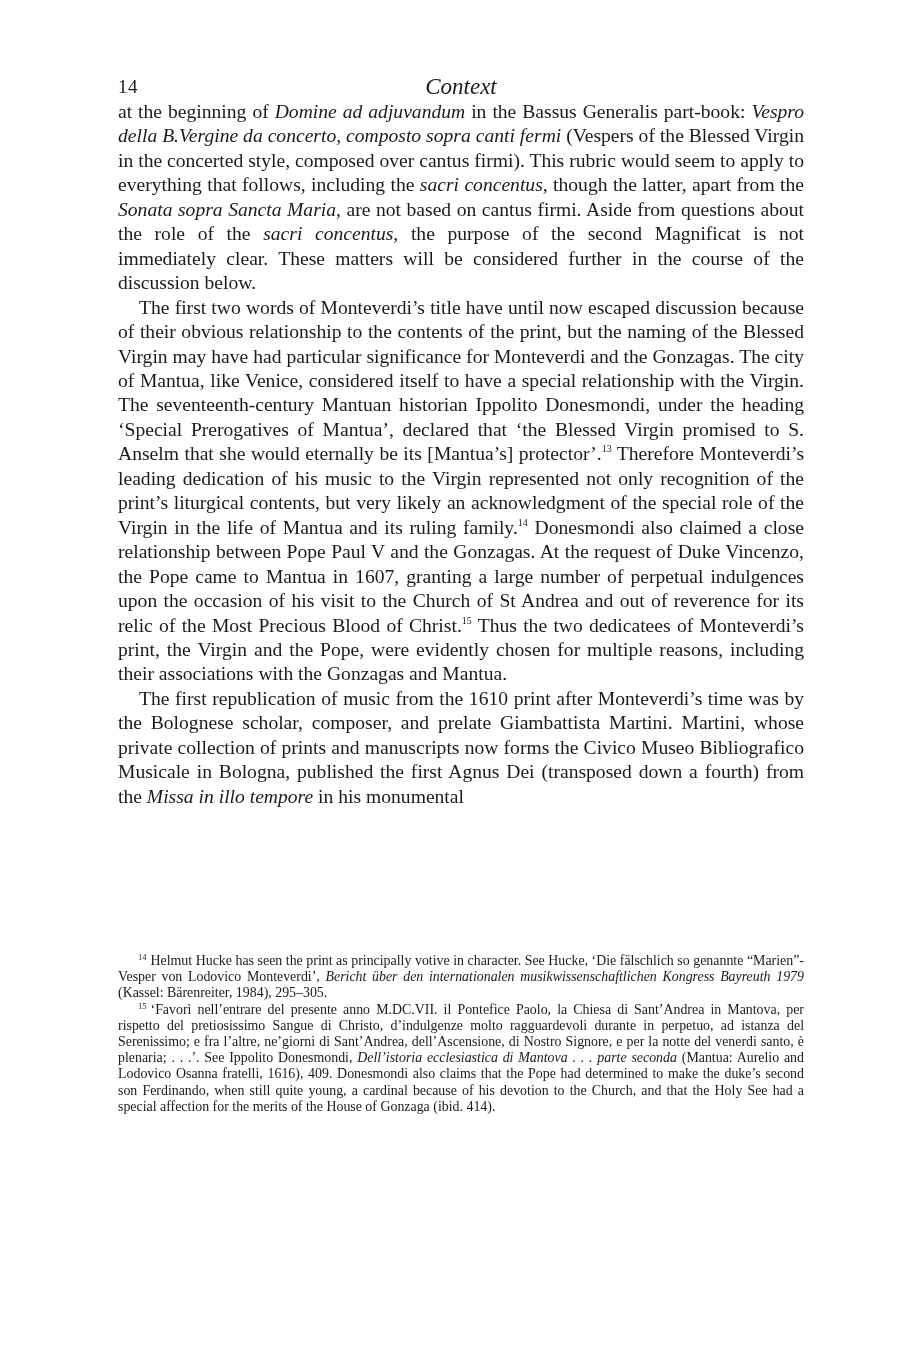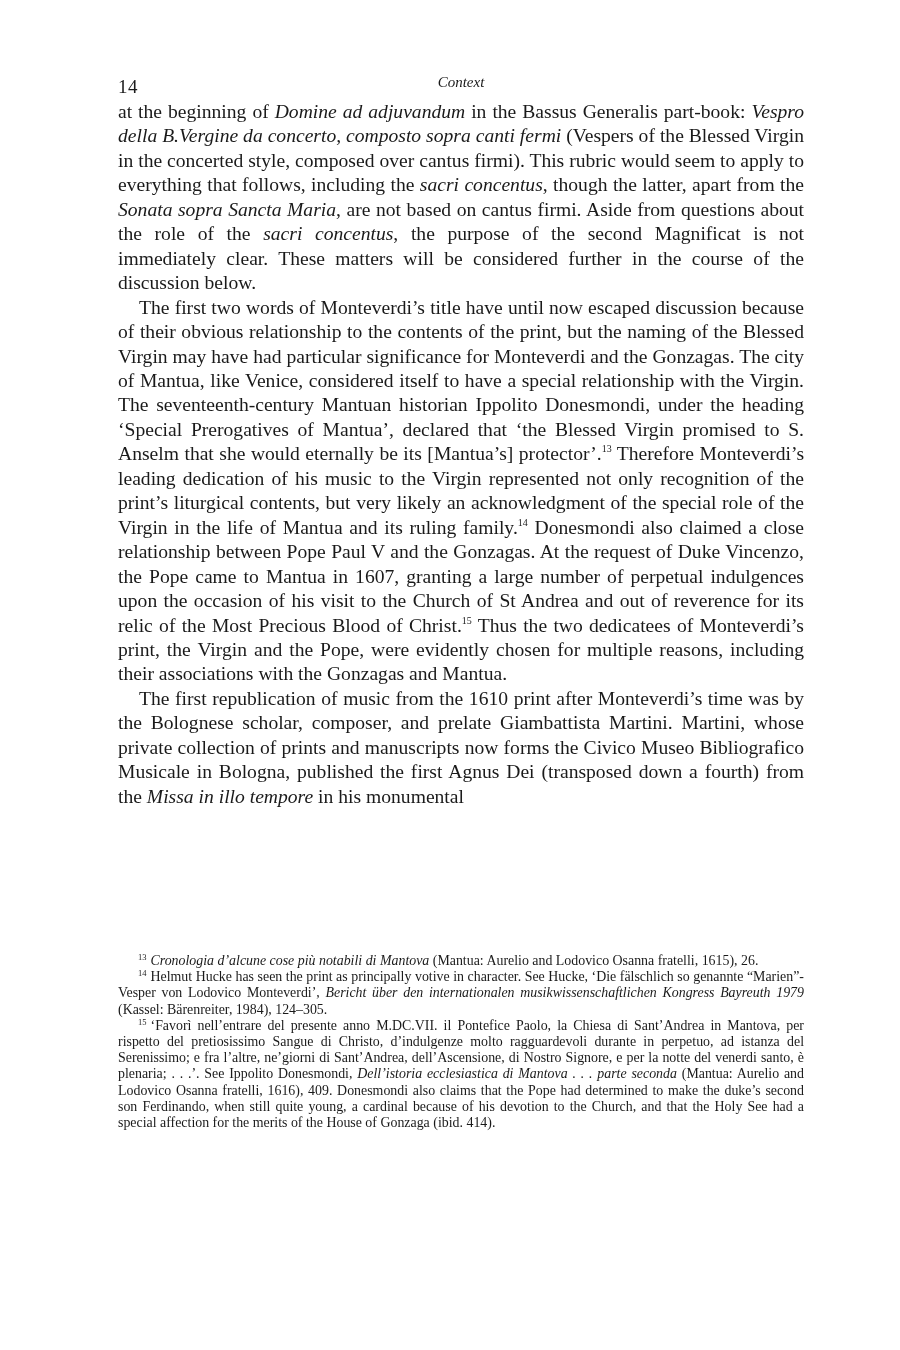--- a/index.html
+++ b/index.html
@@ -1,20 +1,20 @@
 <!DOCTYPE html>
 <html><head>
 <meta charset="utf-8">
 <style>
   html, body { margin:0; padding:0; background:#ffffff; }
   body { width:900px; height:1350px; position:relative; overflow:hidden; color:#1a1a1a;
          font-family:"Liberation Serif","DejaVu Serif",serif; }
   .running-head { position:absolute; top:74px; left:118px; width:686px; height:26px; }
   .page-num { position:absolute; left:0; top:2px; font-size:19px; letter-spacing:0.5px; }
-  .head-title { position:absolute; left:0; right:0; text-align:center; font-style:italic; font-size:15px; }
+  .head-title { position:absolute; left:0; right:0; text-align:center; font-style:italic; font-size:23px; }
   .body-text { position:absolute; top:100px; left:118px; width:686px; font-size:19.6px; line-height:24.45px;
                text-align:justify; }
   .body-text p { margin:0; text-indent:0; }
   .body-text p.indent { text-indent:21px; }
   .body-text i { font-style:italic; }
   sup.fn { font-size:10px; vertical-align:8px; line-height:0; }
   .footnotes { position:absolute; top:953px; left:118px; width:686px; font-size:13.9px; line-height:16.2px;
                text-align:justify; }
   .footnotes p { margin:0; text-indent:20px; }
   .footnotes sup { font-size:8.5px; vertical-align:5px; line-height:0; margin-right:4px; }
@@ -27,16 +27,15 @@
   <div class="head-title">Context</div>
 </div>
 
 <div class="body-text">
   <p><span>at the beginning of </span><i>Domine ad adjuvandum</i><span> in the Bassus Generalis part-book: </span><i>Vespro della B.Vergine da concerto, composto sopra canti fermi</i><span> (Vespers of the Blessed Virgin in the concerted style, composed over cantus firmi). This rubric would seem to apply to everything that follows, including the </span><i>sacri concentus</i><span>, though the latter, apart from the </span><i>Sonata sopra Sancta Maria</i><span>, are not based on cantus firmi. Aside from questions about the role of the </span><i>sacri concentus</i><span>, the purpose of the second Magnificat is not immediately clear. These matters will be considered further in the course of the discussion below.</span></p>
   <p class="indent"><span>The first two words of Monteverdi’s title have until now escaped discussion because of their obvious relationship to the contents of the print, but the naming of the Blessed Virgin may have had particular significance for Monteverdi and the Gonzagas. The city of Mantua, like Venice, considered itself to have a special relationship with the Virgin. The seventeenth-century Mantuan historian Ippolito Donesmondi, under the heading ‘Special Prerogatives of Mantua’, declared that ‘the Blessed Virgin promised to S. Anselm that she would eternally be its [Mantua’s] protector’.</span><sup class="fn">13</sup><span> Therefore Monteverdi’s leading dedication of his music to the Virgin represented not only recognition of the print’s liturgical contents, but very likely an acknowledgment of the special role of the Virgin in the life of Mantua and its ruling family.</span><sup class="fn">14</sup><span> Donesmondi also claimed a close relationship between Pope Paul V and the Gonzagas. At the request of Duke Vincenzo, the Pope came to Mantua in 1607, granting a large number of perpetual indulgences upon the occasion of his visit to the Church of St Andrea and out of reverence for its relic of the Most Precious Blood of Christ.</span><sup class="fn">15</sup><span> Thus the two dedicatees of Monteverdi’s print, the Virgin and the Pope, were evidently chosen for multiple reasons, including their associations with the Gonzagas and Mantua.</span></p>
   <p class="indent"><span>The first republication of music from the 1610 print after Monteverdi’s time was by the Bolognese scholar, composer, and prelate Giambattista Martini. Martini, whose private collection of prints and manuscripts now forms the Civico Museo Bibliografico Musicale in Bologna, published the first Agnus Dei (transposed down a fourth) from the </span><i>Missa in illo tempore</i><span> in his monumental</span></p>
 </div>
 
 <div class="footnotes">
-  <p><sup>13</sup><i>Cronologia d’alcune cose più notabili di Mantova</i><span> (Mantua: Aurelio and Lodovico Osanna fratelli, 1615), 26.</span></p>
-  <p><sup>14</sup><span>Helmut Hucke has seen the print as principally votive in character. See Hucke, ‘Die fälschlich so genannte “Marien”-Vesper von Lodovico Monteverdi’, </span><i>Bericht über den internationalen musikwissenschaftlichen Kongress Bayreuth 1979</i><span> (Kassel: Bärenreiter, 1984), 124–305.</span></p>
+  <p><sup>14</sup><span>Helmut Hucke has seen the print as principally votive in character. See Hucke, ‘Die fälschlich so genannte “Marien”-Vesper von Lodovico Monteverdi’, </span><i>Bericht über den internationalen musikwissenschaftlichen Kongress Bayreuth 1979</i><span> (Kassel: Bärenreiter, 1984), 295–305.</span></p>
   <p><sup>15</sup><span>‘Favorì nell’entrare del presente anno M.DC.VII. il Pontefice Paolo, la Chiesa di Sant’Andrea in Mantova, per rispetto del pretiosissimo Sangue di Christo, d’indulgenze molto ragguardevoli durante in perpetuo, ad istanza del Serenissimo; e fra l’altre, ne’giorni di Sant’Andrea, dell’Ascensione, di Nostro Signore, e per la notte del venerdi santo, è plenaria; . . .’. See Ippolito Donesmondi, </span><i>Dell’istoria ecclesiastica di Mantova . . . parte seconda</i><span> (Mantua: Aurelio and Lodovico Osanna fratelli, 1616), 409. Donesmondi also claims that the Pope had determined to make the duke’s second son Ferdinando, when still quite young, a cardinal because of his devotion to the Church, and that the Holy See had a special affection for the merits of the House of Gonzaga (ibid. 414).</span></p>
 </div>
 
 </body></html>

